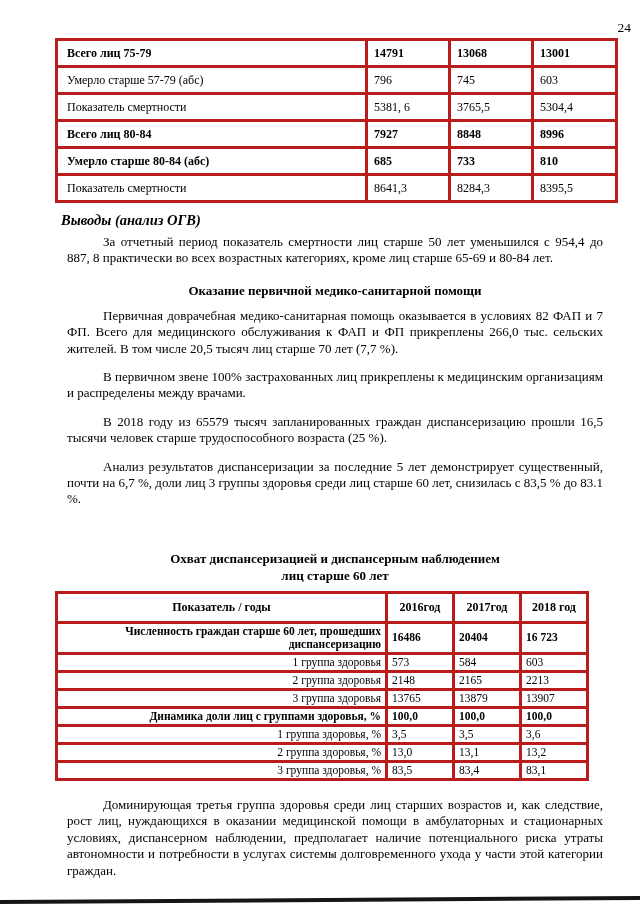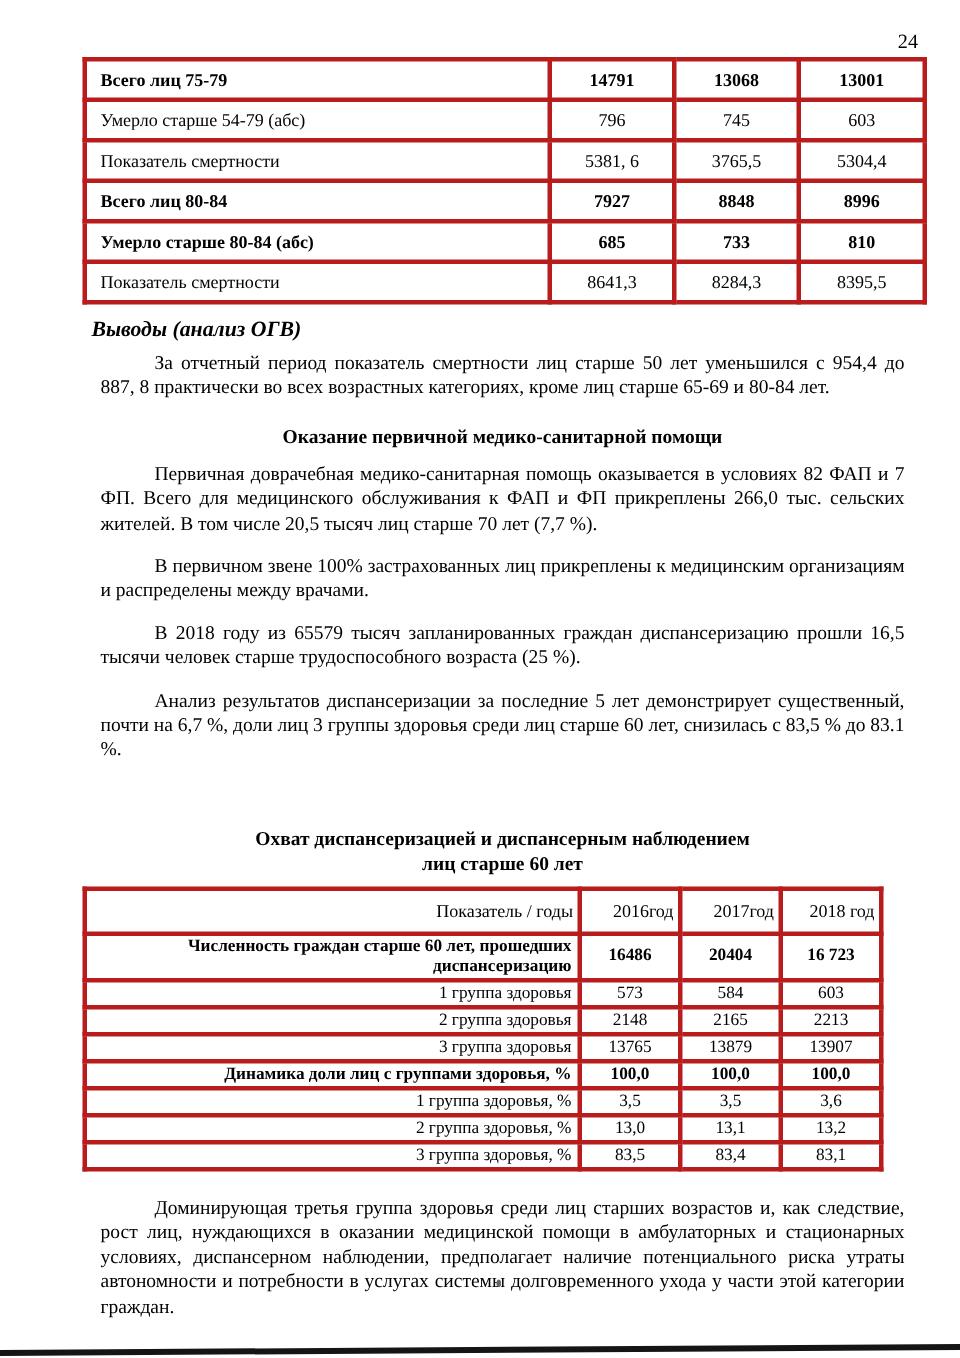--- a/index.html
+++ b/index.html
@@ -1,44 +1,44 @@
 <!DOCTYPE html>
 <html><head>
 <meta charset="utf-8">
 <style>
   html,body{margin:0;padding:0;}
   body{background:#ffffff;font-family:"Liberation Serif",serif;color:#000;}
   .page{position:relative;width:640px;height:905px;background:#fff;overflow:hidden;
         padding:38px 25px 0 55px;box-sizing:border-box;}
-  .page-number{position:absolute;top:20px;right:28px;font-size:13.5px;}
+  .page-number{position:absolute;top:20px;right:9px;font-size:13.5px;}
 
   table{border-collapse:collapse;}
   .tbl td,.tbl th{border:3px solid #b91c1c;vertical-align:middle;}
 
   .tbl-mortality{width:560px;table-layout:fixed;}
   .tbl-mortality td{font-size:12px;height:22px;padding:1px 6px;}
   .tbl-mortality .label-cell{text-align:left;padding-left:9px;}
-  .tbl-mortality .value-cell{text-align:center;}
+  .tbl-mortality .value-cell{}
 
   .bold-row{font-weight:bold;}
 
   .vyvody{margin:9px 0 0 6px;font-size:14.5px;font-weight:bold;font-style:italic;}
 
   .para{font-size:13px;line-height:16.4px;text-align:justify;text-indent:36px;margin:12px;}
   .conclusions-para{margin-top:5px;}
   .para-first{margin-top:9px;}
 
   .center-heading{margin-top:15px;text-align:center;font-weight:bold;font-size:13px;line-height:17px;}
   .tbl-title{margin-top:42px;}
 
   .tbl-dispensary{width:531px;table-layout:fixed;margin-top:7px;}
-  .tbl-dispensary th{font-size:12px;padding:6px 3px;text-align:right;font-weight:normal;}
+  .tbl-dispensary th{font-size:12px;padding:6px 3px;text-align:center;font-weight:bold;}
   .tbl-dispensary td{font-size:11.5px;line-height:13px;padding:1px 4px;}
   .tbl-dispensary .label-cell{text-align:right;padding-left:6px;}
-  .tbl-dispensary .value-cell{text-align:center;}
+  .tbl-dispensary .value-cell{}
 
   .closing{margin-top:16px;}
 
   .scan-line{position:absolute;left:-4px;right:-4px;bottom:3px;height:4px;background:#151515;
              transform:rotate(-0.35deg);}
   .speck{position:absolute;left:331px;top:853px;width:3px;height:5px;background:#666;border-radius:50%;}
 </style>
 </head>
 <body>
 
@@ -54,21 +54,21 @@
         <col style="width:84px">
     </colgroup>
     <tbody>
         <tr class="bold-row">
           <td class="label-cell">Всего лиц 75-79</td>
           <td class="value-cell">14791</td>
           <td class="value-cell">13068</td>
           <td class="value-cell">13001</td>
         </tr>
         <tr>
-          <td class="label-cell">Умерло старше 54-79 (абс)</td>
+          <td class="label-cell">Умерло старше 57-79 (абс)</td>
           <td class="value-cell">796</td>
           <td class="value-cell">745</td>
           <td class="value-cell">603</td>
         </tr>
         <tr>
           <td class="label-cell">Показатель смертности</td>
           <td class="value-cell">5381, 6</td>
           <td class="value-cell">3765,5</td>
           <td class="value-cell">5304,4</td>
         </tr>

